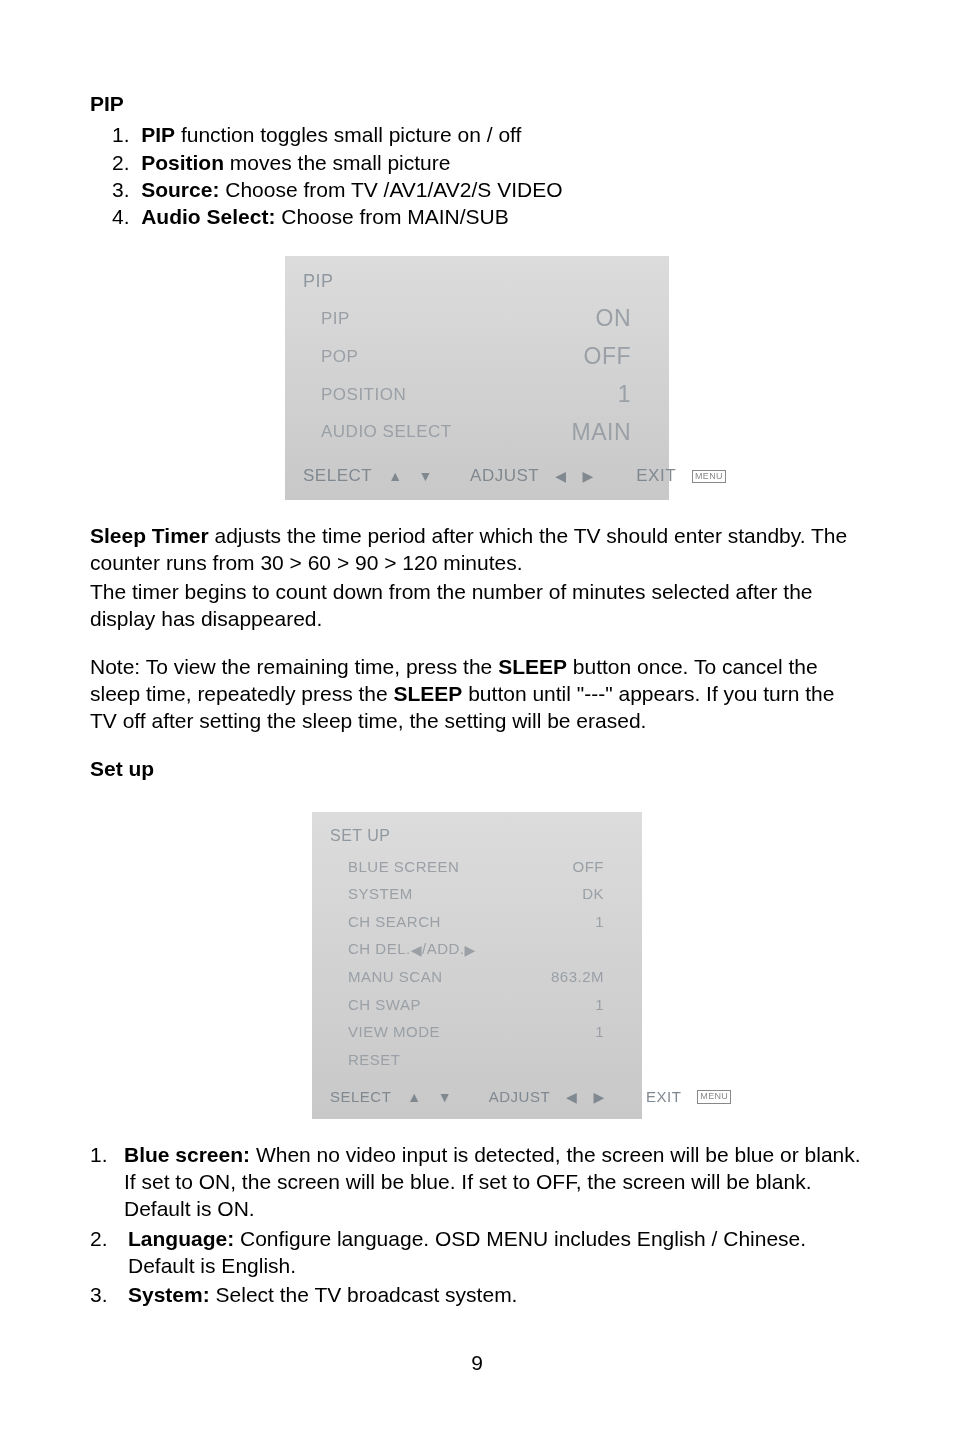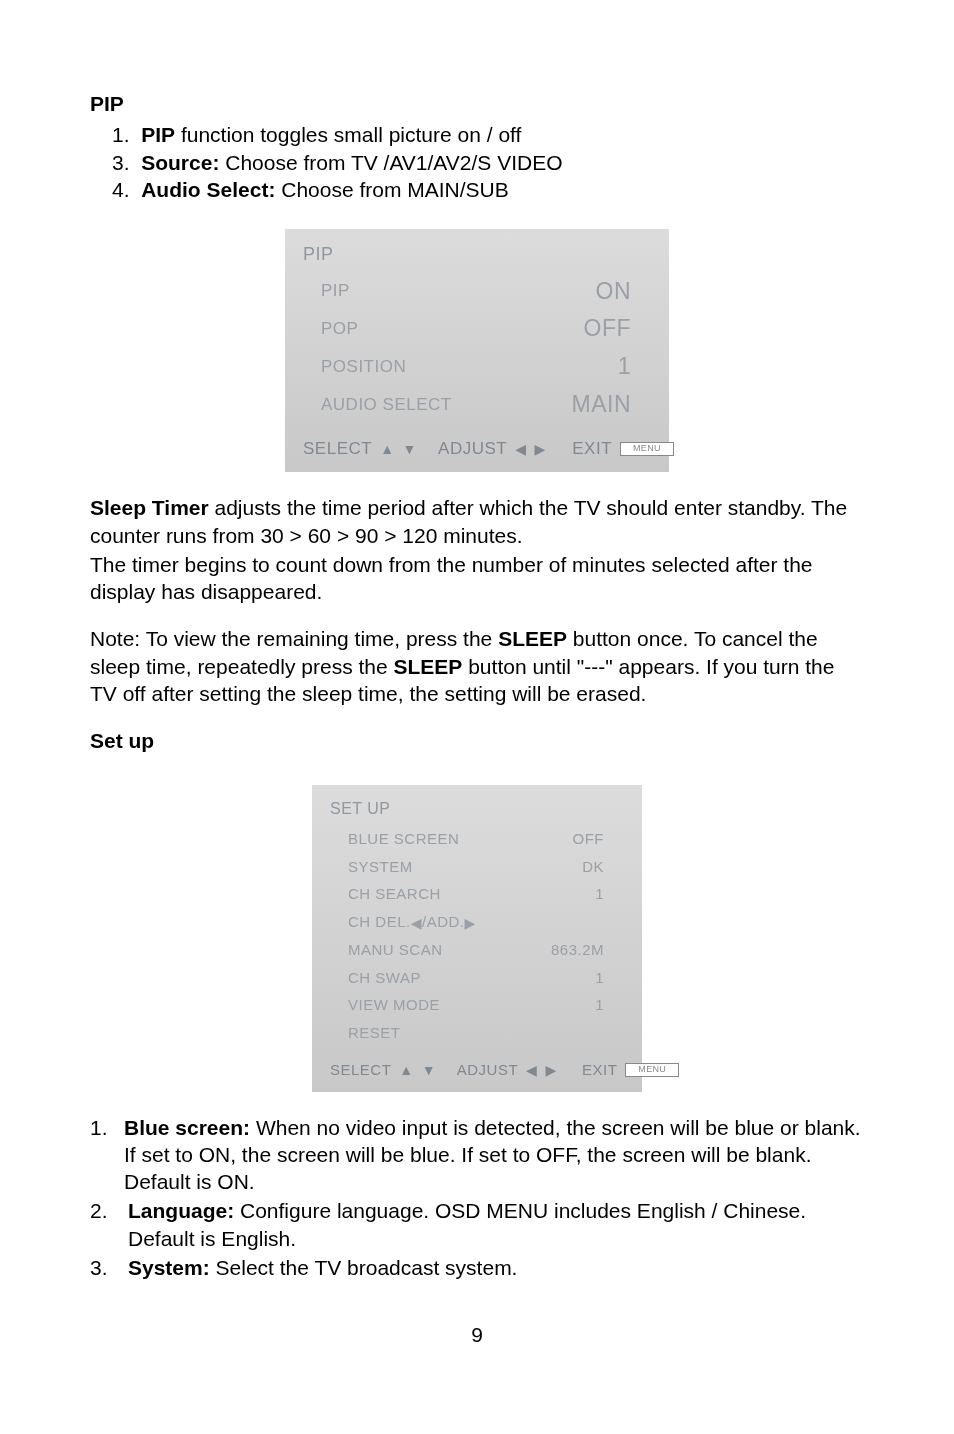--- a/index.html
+++ b/index.html
@@ -61,34 +61,34 @@
       font-size: 23px;
       letter-spacing: 0.5px;
       padding-right: 20px;
     }
     .osd-footer {
       color: #808890;
       font-size: 17px;
       letter-spacing: 0.5px;
       display: flex;
       align-items: center;
-      gap: 8px;
+      gap: 16px;
       margin-top: 14px;
     }
     .tri {
       display: inline-block;
       font-size: 14px;
       vertical-align: middle;
     }
     .menu-badge {
       display: inline-block;
       background: #fff;
       border: 1px solid #888;
       font-size: 9px;
-      padding: 0 12px;
+      padding: 0 2px;
       letter-spacing: 0.3px;
       color: #888;
       vertical-align: middle;
     }
     .paragraph {
       margin-bottom: 2px;
     }
     .spacer-sm {
       height: 18px;
     }
@@ -131,20 +131,21 @@
       margin-top: 40px;
       font-size: 21px;
     }
   </style>
 </head>
 <body>
 
 <div class="section-title">PIP</div>
 <ol class="toplist">
   <li><span>1.</span>&nbsp;&nbsp;<span class="bold">PIP</span><span> function toggles small picture on / off</span></li>
+  <li><span>2.</span>&nbsp;&nbsp;<span class="bold">Position</span><span> moves the small picture</span></li>
   <li><span>3.</span>&nbsp;&nbsp;<span class="bold">Source:</span><span> Choose from TV /AV1/AV2/S VIDEO</span></li>
   <li><span>4.</span>&nbsp;&nbsp;<span class="bold">Audio Select:</span><span> Choose from MAIN/SUB</span></li>
 </ol>
 
 <div class="osd">
   <div class="osd-title">PIP</div>
   <div class="osd-row">
       <span class="osd-label">PIP</span>
       <span class="osd-value">ON</span>
     </div>

